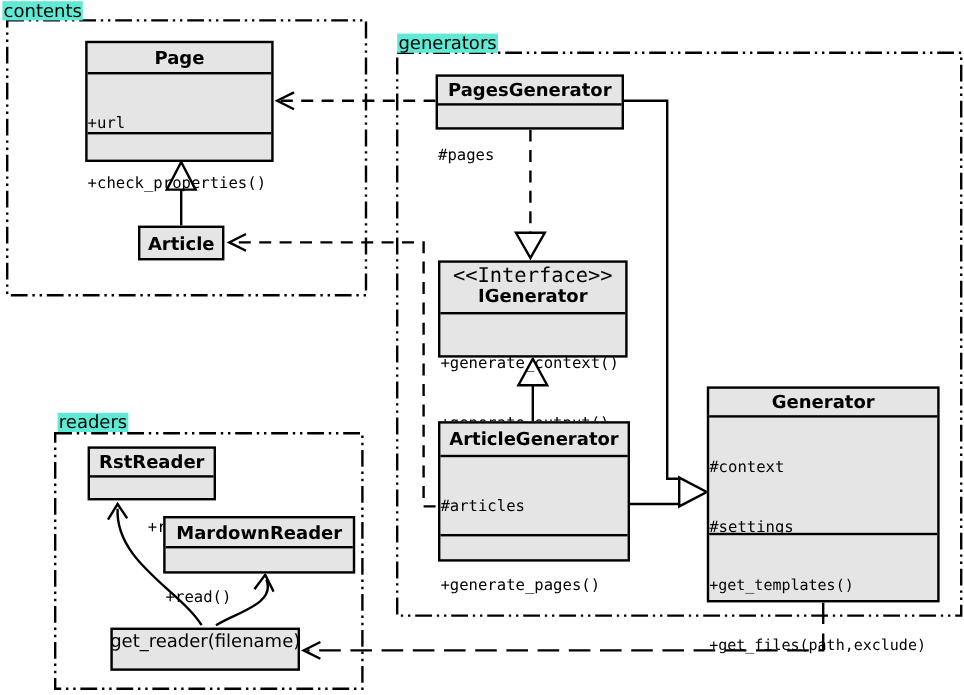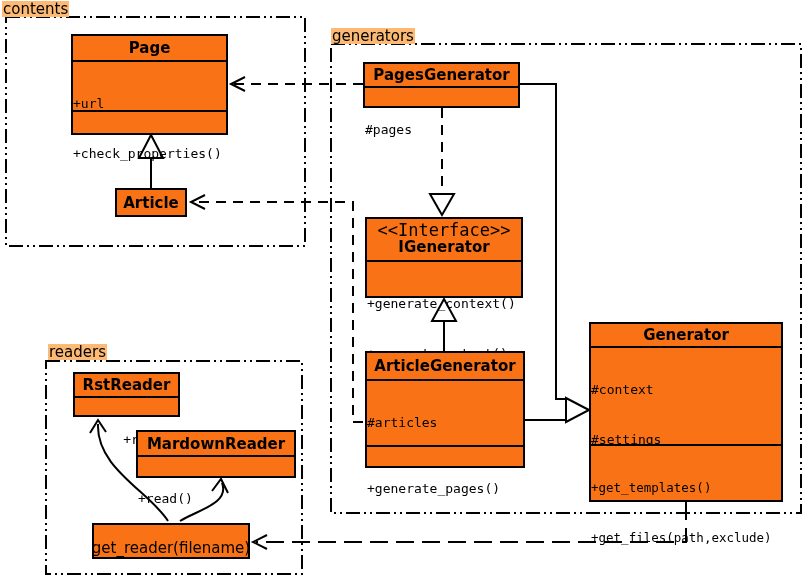--- a/index.html
+++ b/index.html
@@ -1,28 +1,28 @@
 <!DOCTYPE html>
 <html><head>
 <meta charset="utf-8">
 <style>
   html,body{margin:0;padding:0;background:#fff;}
   #stage{position:relative;width:803px;height:579px;background:#fff;overflow:hidden;
          font-family:"DejaVu Sans",sans-serif;color:#000;}
   #wires{position:absolute;left:0;top:0;z-index:0;}
-  .pkg-label{position:absolute;z-index:2;font-size:15px;line-height:16px;background:#fdba74;padding:0 1px;}
-  .cls{position:absolute;z-index:1;box-sizing:border-box;background:#f97316;border:2px solid #000;}
+  .pkg-label{position:absolute;z-index:2;font-size:15px;line-height:16px;background:#5eead4;padding:0 1px;}
+  .cls{position:absolute;z-index:1;box-sizing:border-box;background:#e5e5e5;border:2px solid #000;}
   .cls .title{display:flex;flex-direction:column;align-items:center;justify-content:center;
               font-weight:bold;font-size:15px;border-bottom:2px solid #000;white-space:nowrap;}
   .cls .title.only{border-bottom:none;height:100%;}
   .stereotype{font-family:"DejaVu Sans Mono",monospace;font-weight:normal;font-size:17px;line-height:15px;}
   .comp{font-family:"DejaVu Sans Mono",monospace;font-size:13px;line-height:16.5px;
         padding:1px 0 0 0;white-space:pre;overflow:hidden;}
   .comp.div{border-bottom:2px solid #000;}
-  .plainbox{display:flex;align-items:flex-end;justify-content:center;font-size:15px;white-space:nowrap;}
+  .plainbox{display:flex;align-items:flex-start;justify-content:center;font-size:15px;white-space:nowrap;}
 </style>
 </head>
 <body>
 
 <div id="stage">
 
   <svg id="wires" width="803" height="579" viewBox="0 0 803 579">
 
     <rect x="6" y="17" width="299" height="229" fill="none" stroke="#000" stroke-width="2" stroke-dasharray="14 4 2 4 2 4"></rect>
     <rect x="331" y="44" width="470" height="469" fill="none" stroke="#000" stroke-width="2" stroke-dasharray="14 4 2 4 2 4"></rect>

